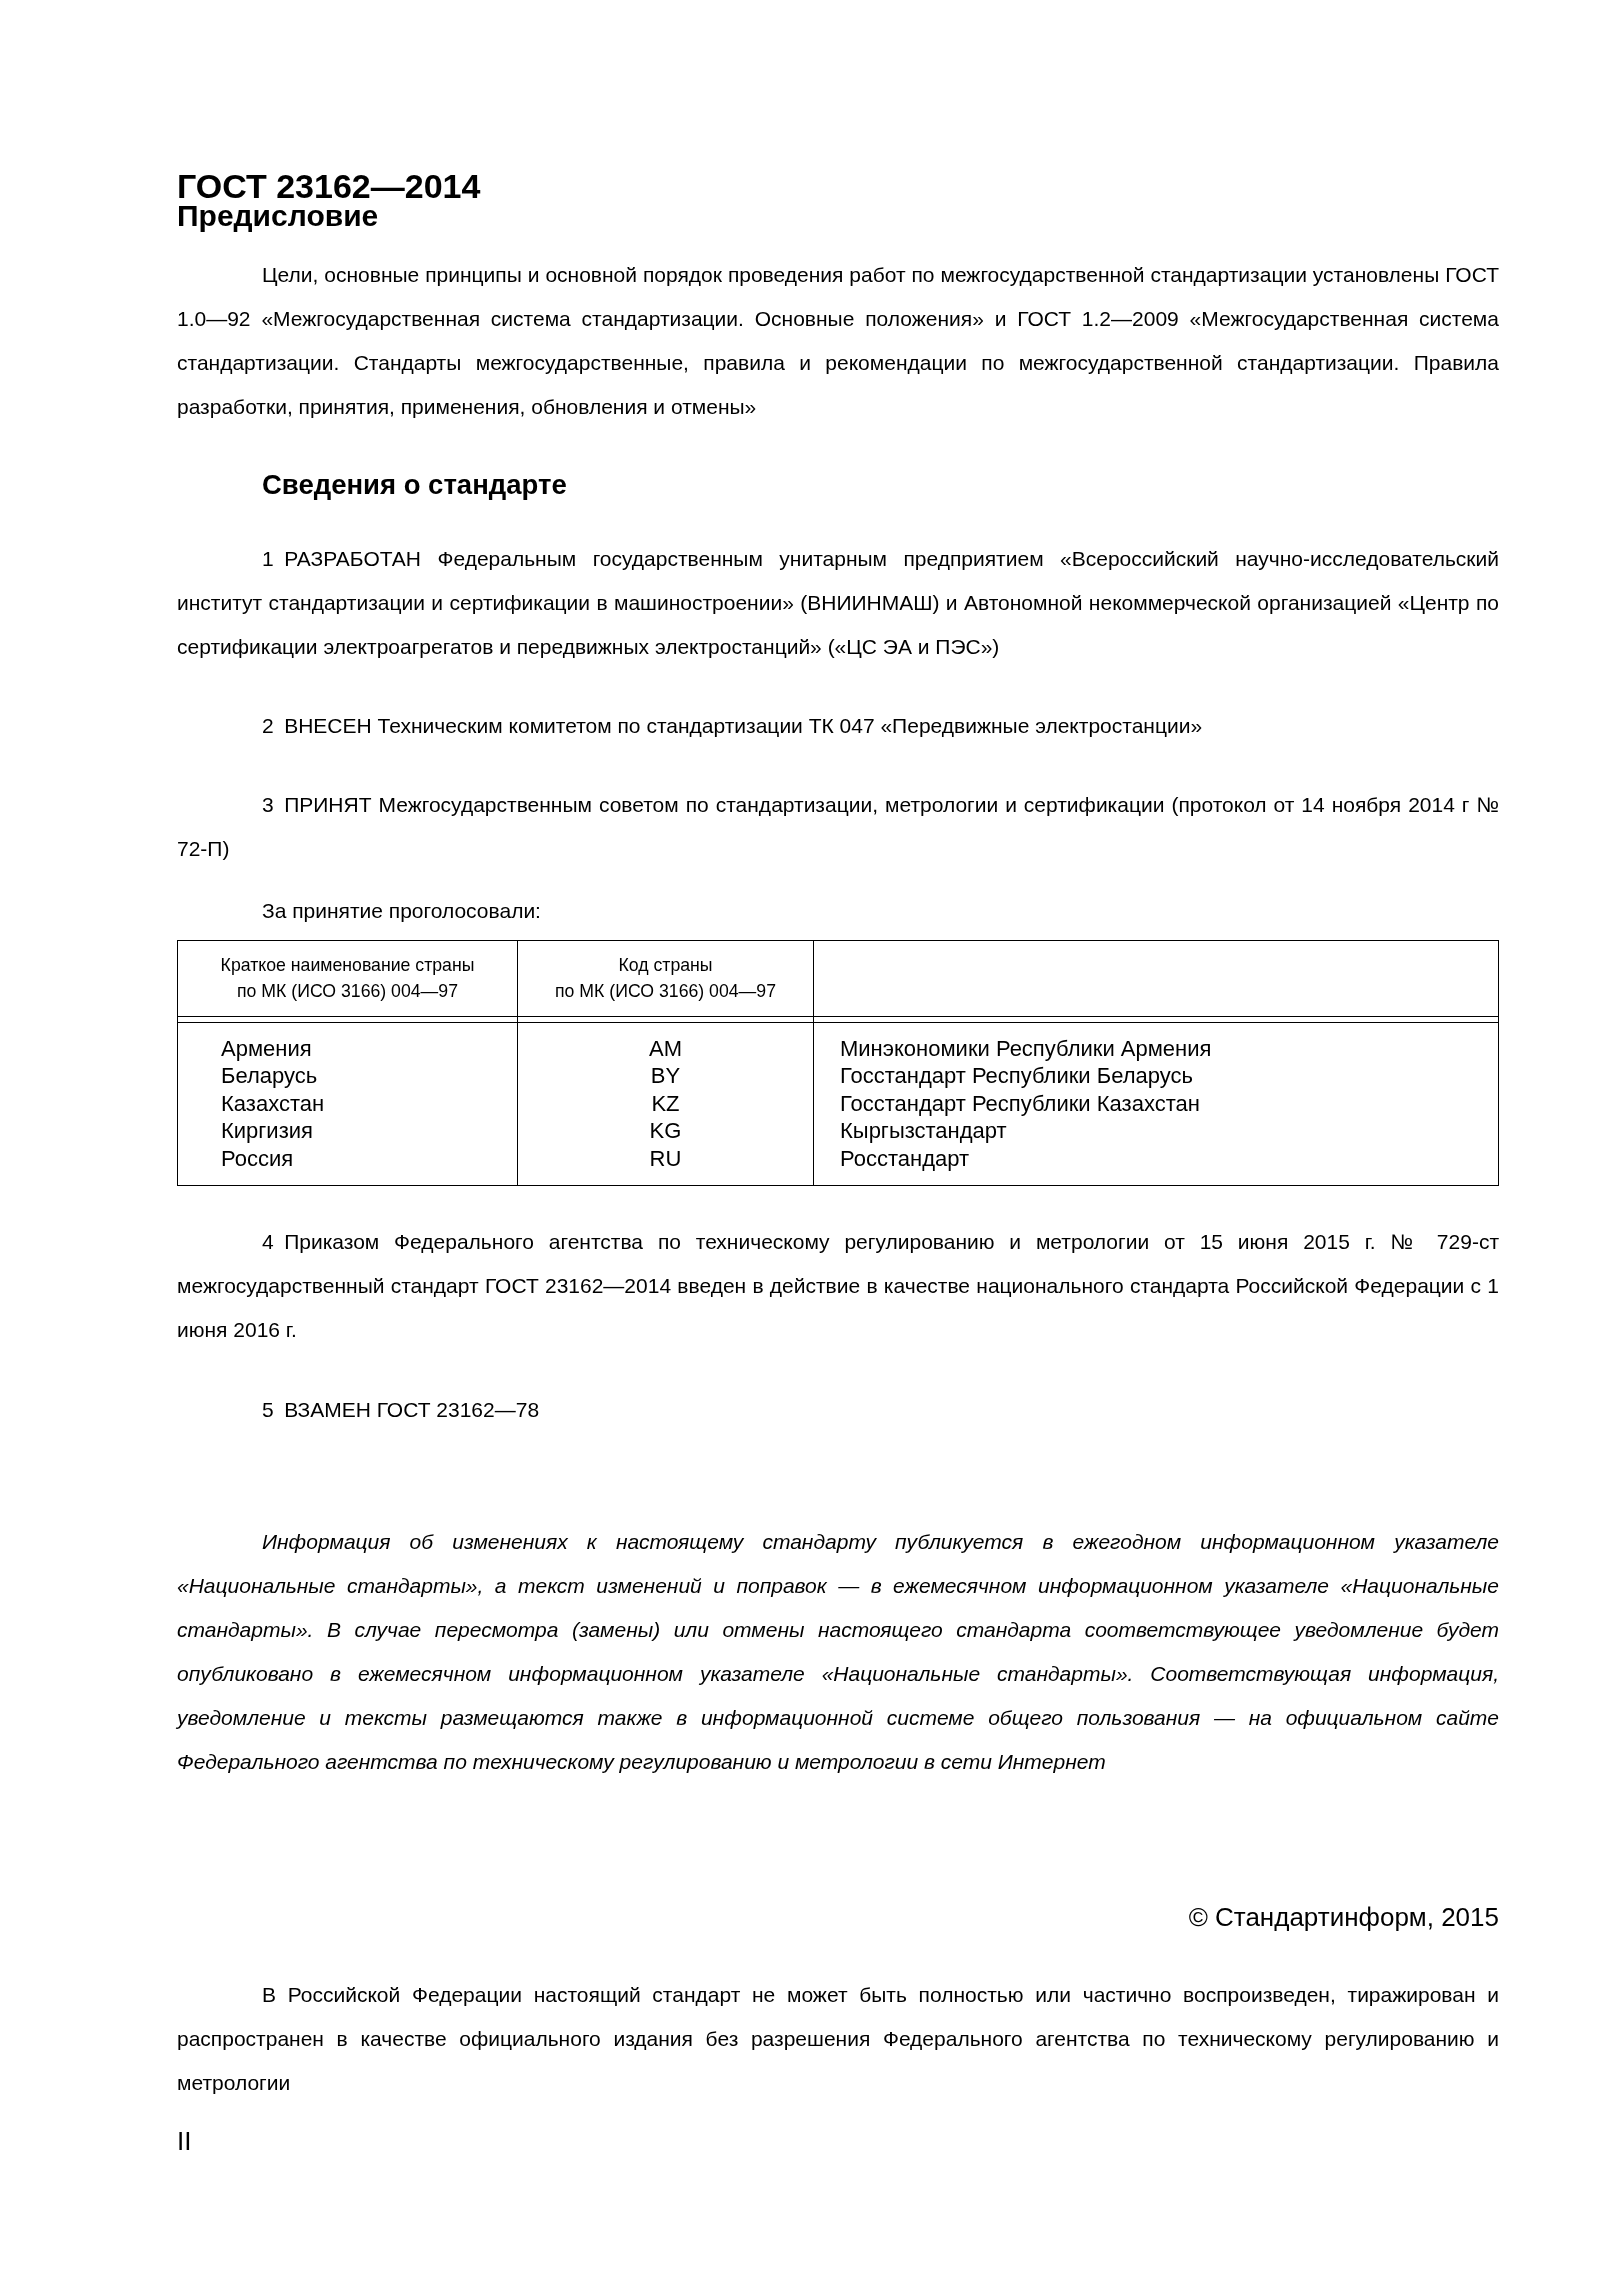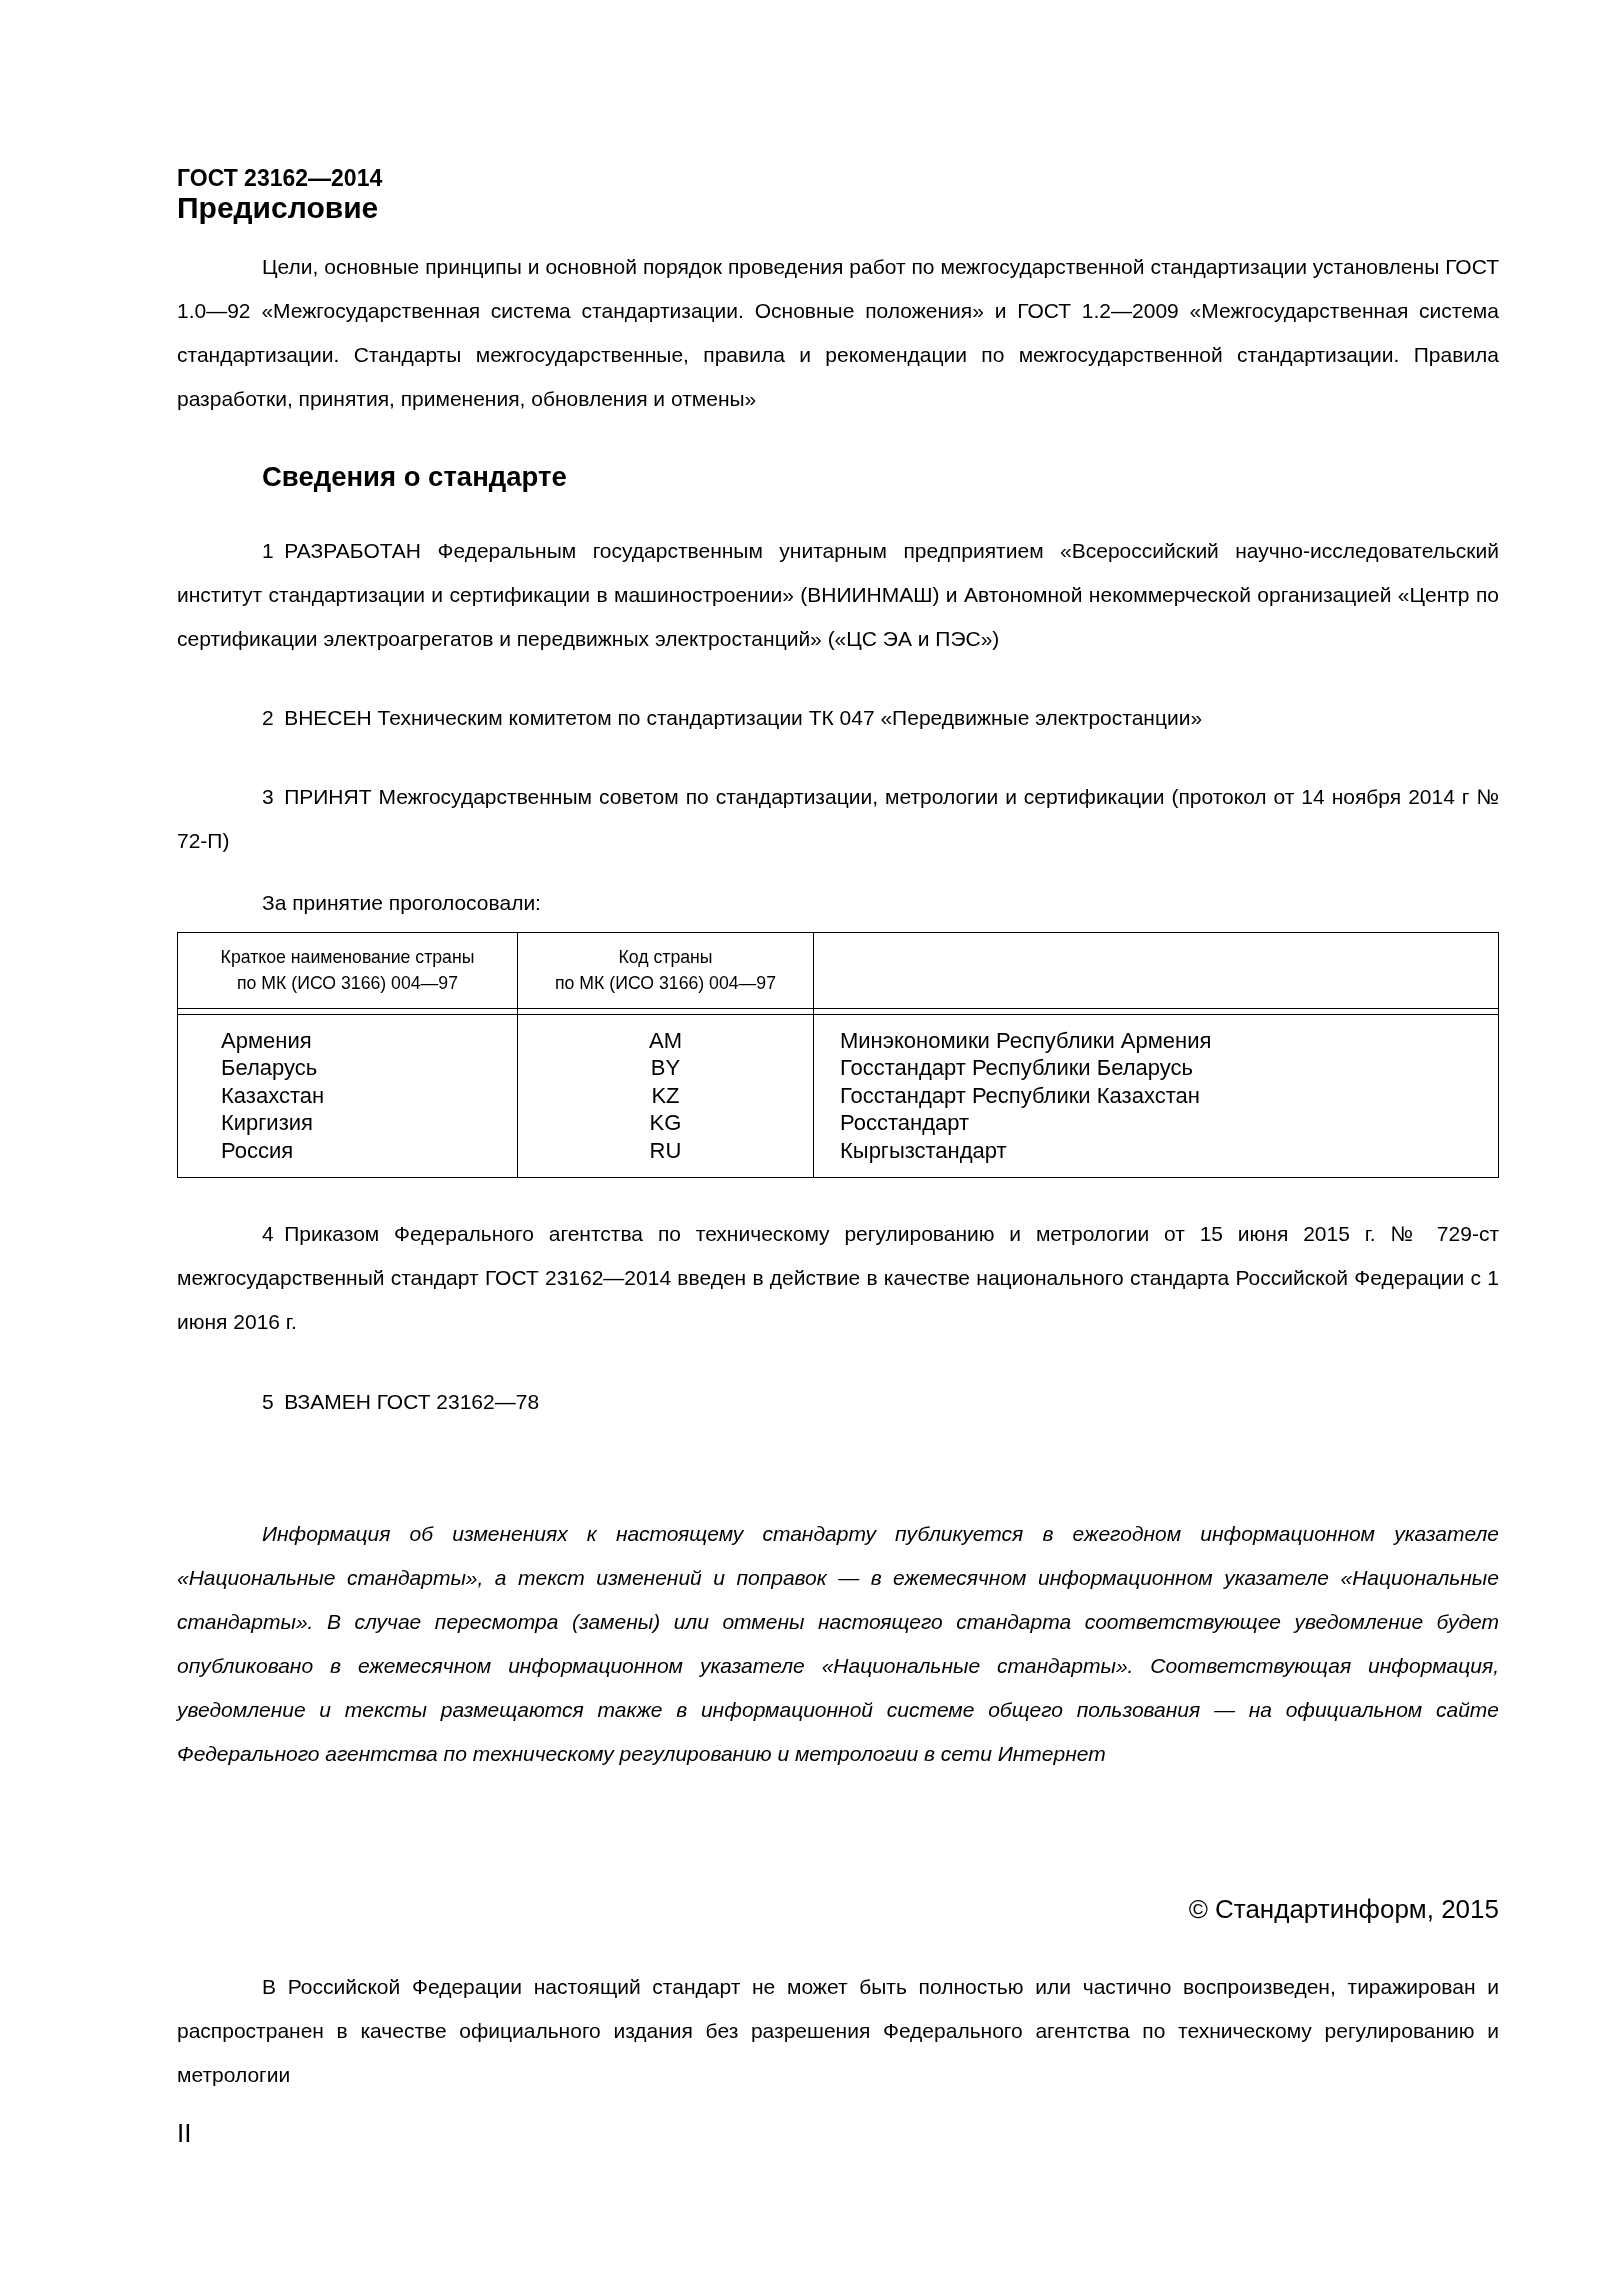--- a/index.html
+++ b/index.html
@@ -9,23 +9,24 @@
     height: 2295px;
     margin: 0 auto;
     background: #ffffff;
     color: #000000;
     font-family: "Liberation Sans", "DejaVu Sans", sans-serif;
     box-sizing: border-box;
     padding: 165px 124px 0 177px;
     overflow: hidden;
   }
   .doc-number {
-    font-size: 23px;
+    font-size: 34px;
     font-weight: bold;
     line-height: 27.5px;
+    margin-top: 8px;
   }
   .page-title {
     font-size: 30px;
     line-height: 30px;
     font-weight: bold;
     text-align: left;
   }
   .para {
     font-size: 21px;
     line-height: 44px;
@@ -136,22 +137,22 @@
         <div>AM</div>
         <div>BY</div>
         <div>KZ</div>
         <div>KG</div>
         <div>RU</div>
       </div>
       <div class="vt-cell-3">
         <div>Минэкономики Республики Армения</div>
         <div>Госстандарт Республики Беларусь</div>
         <div>Госстандарт Республики Казахстан</div>
+        <div>Кыргызстандарт</div>
         <div>Росстандарт</div>
-        <div>Кыргызстандарт</div>
       </div>
     </div>
   </div>
 
   <div class="para item-4">4 Приказом Федерального агентства по техническому регулированию и метрологии от 15 июня 2015 г. № 729-ст межгосударственный стандарт ГОСТ 23162—2014 введен в действие в качестве национального стандарта Российской Федерации с 1 июня 2016 г.</div>
   <div class="para item-5">5 ВЗАМЕН ГОСТ 23162—78</div>
 
   <div class="para note">Информация об изменениях к настоящему стандарту публикуется в ежегодном информационном указателе «Национальные стандарты», а текст изменений и поправок — в ежемесячном информационном указателе «Национальные стандарты». В случае пересмотра (замены) или отмены настоящего стандарта соответствующее уведомление будет опубликовано в ежемесячном информационном указателе «Национальные стандарты». Соответствующая информация, уведомление и тексты размещаются также в информационной системе общего пользования — на официальном сайте Федерального агентства по техническому регулированию и метрологии в сети Интернет</div>
 
   <div class="copyright">© Стандартинформ, 2015</div>

